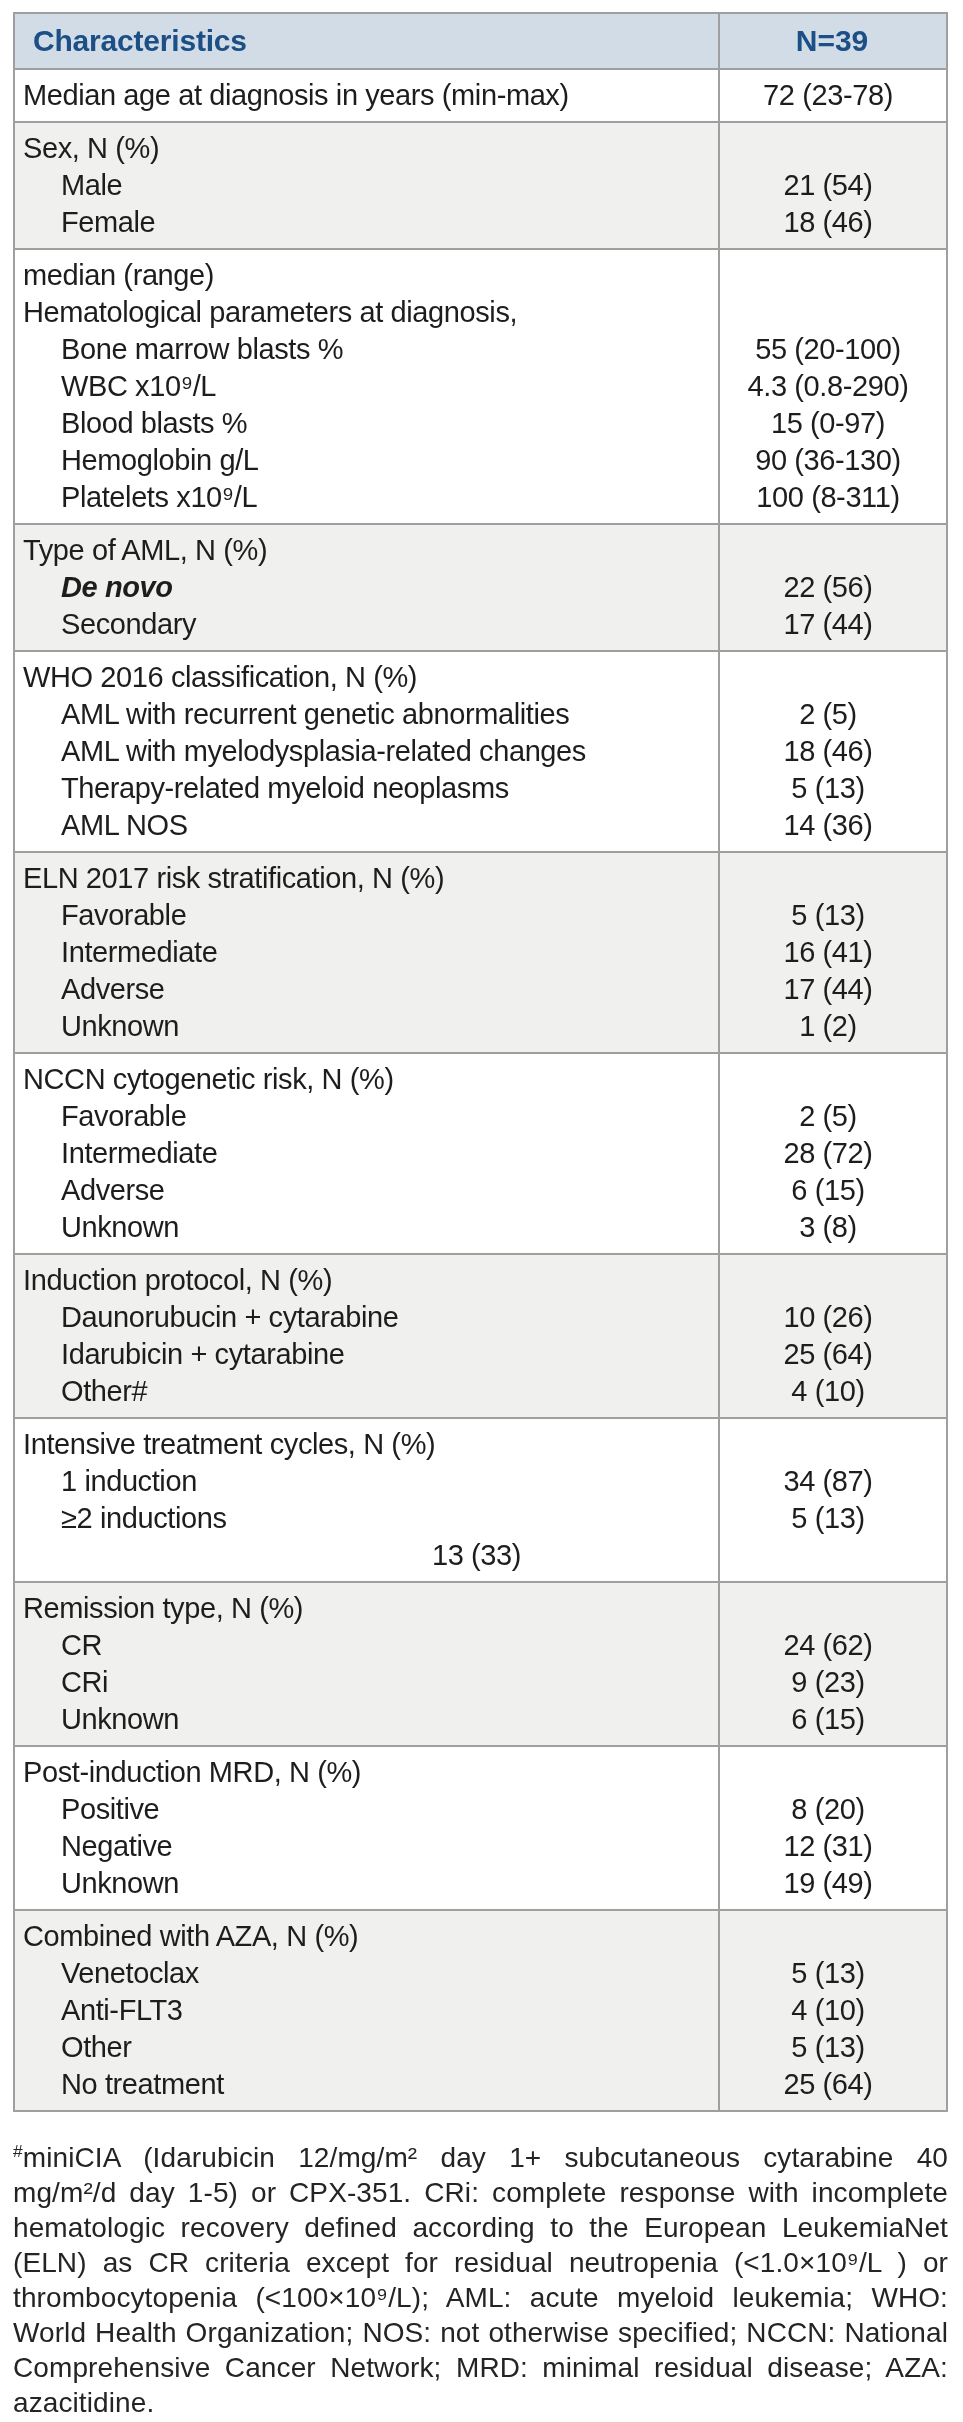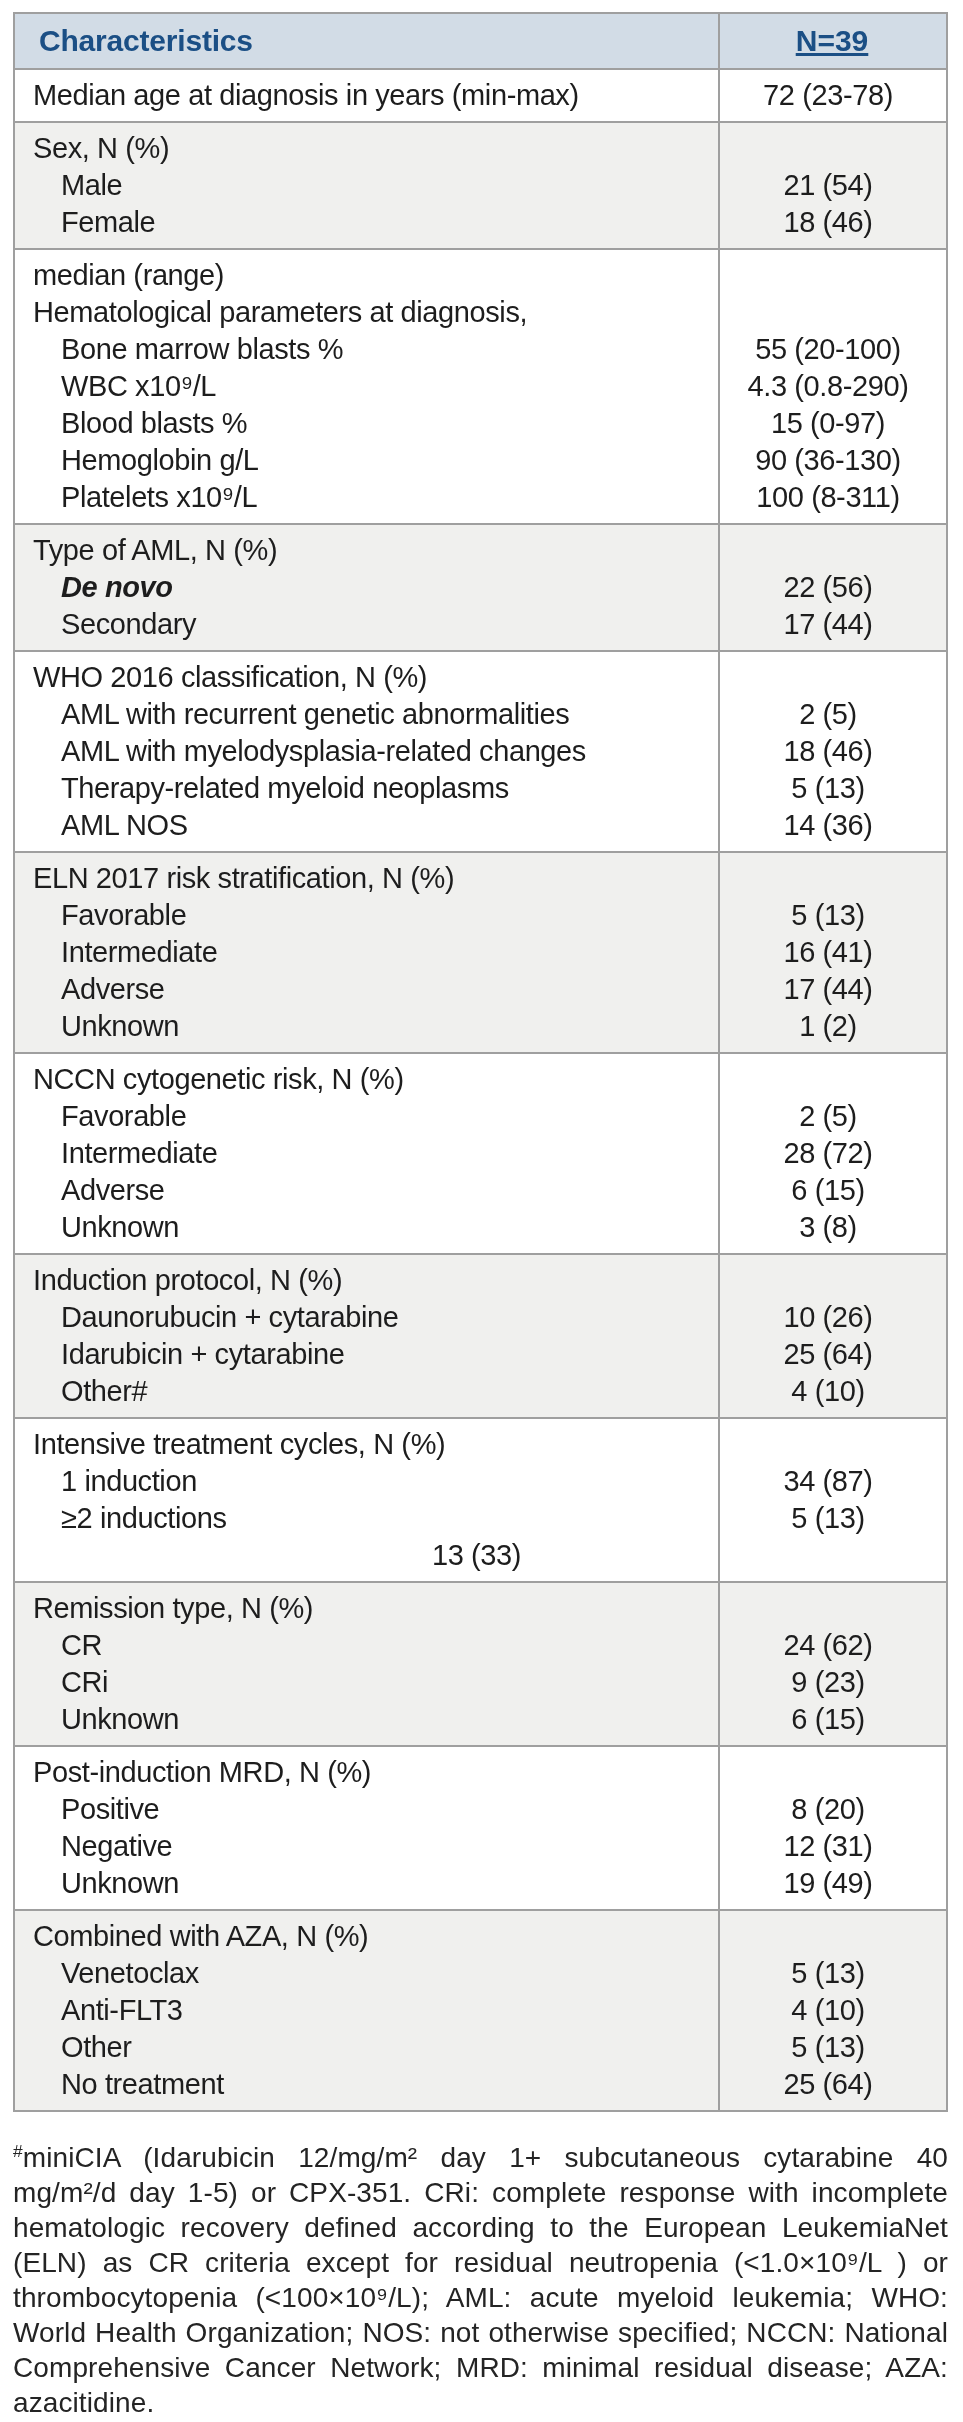--- a/index.html
+++ b/index.html
@@ -25,33 +25,33 @@
     position:relative;display:flex;height:54px;
     background:var(--header-bg);
     border-bottom:2px solid var(--border);
   }
   .thead::after, .group::after{
     content:"";position:absolute;left:703px;top:0;bottom:0;width:2px;
     background:var(--border);
   }
   .th-label{
     flex:0 0 703px;box-sizing:border-box;display:flex;align-items:center;
-    padding-left:24px;font-size:30px;font-weight:bold;color:var(--accent);
+    padding-left:18px;font-size:30px;font-weight:bold;color:var(--accent);
     letter-spacing:-0.2px;
     border-radius:12px;
   }
   .th-value{
     flex:1;display:flex;align-items:center;justify-content:center;
-    font-size:30px;font-weight:bold;color:var(--accent);text-decoration:underline;
+    font-size:30px;font-weight:bold;color:var(--accent);
   }
   .group{position:relative;padding:7px 0;}
   .group.shaded{background:var(--shade);}
   .group + .group{border-top:2px solid var(--border);}
   .row{display:flex;min-height:37px;line-height:37px;font-size:29px;letter-spacing:-0.4px;}
-  .row-label{flex:0 0 703px;box-sizing:border-box;padding-left:18px;white-space:nowrap;}
+  .row-label{flex:0 0 703px;box-sizing:border-box;padding-left:8px;white-space:nowrap;}
   .row-label.indent{padding-left:46px;}
   .row-label.italic{font-style:italic;font-weight:bold;}
   .row-value{flex:1;text-align:center;padding-right:8px;}
   .footnote{
     margin-top:28px;width:935px;
     font-size:28px;line-height:35px;
     text-align:justify;color:#242424;letter-spacing:0.1px;
   }
   .footnote sup{font-size:62%;line-height:0;}
 </style>

